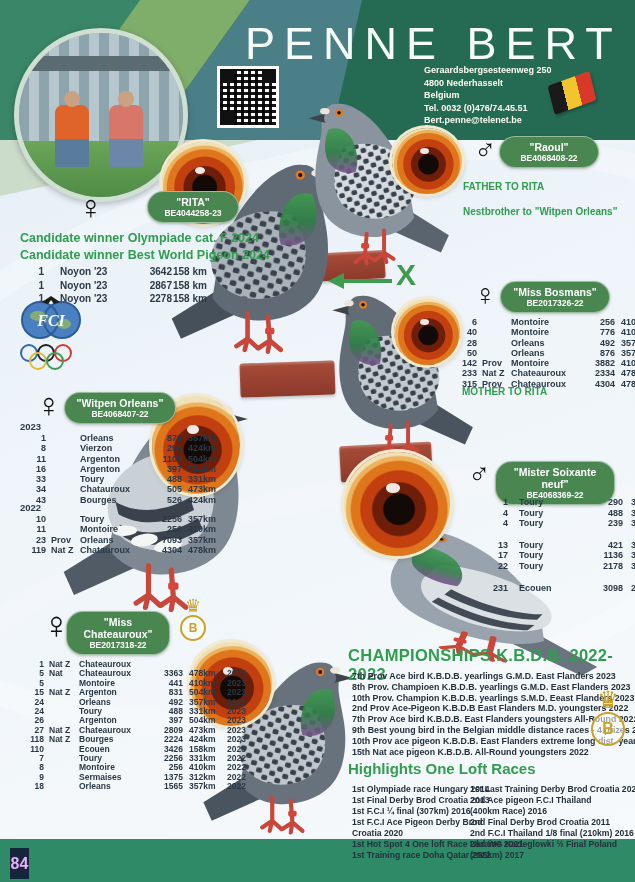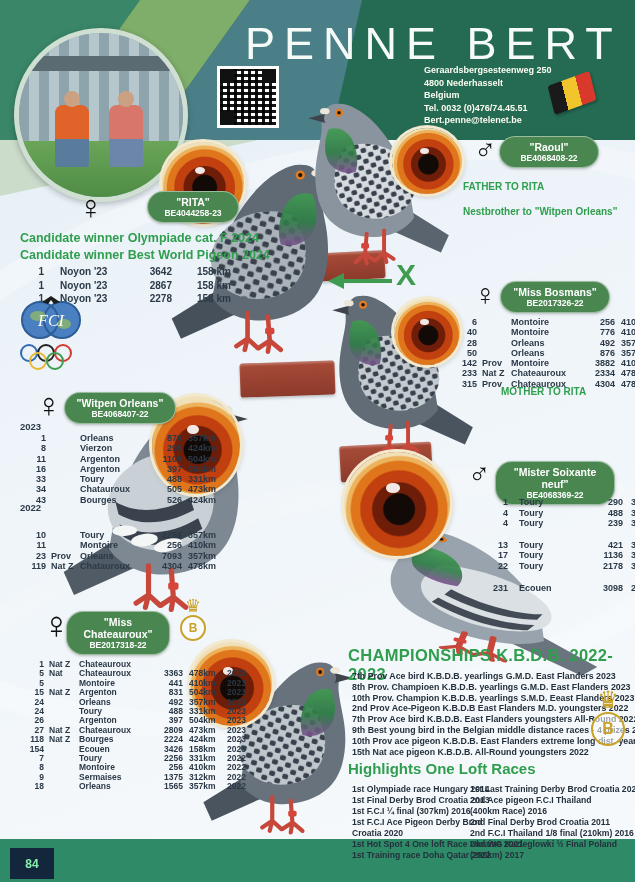--- a/index.html
+++ b/index.html
@@ -52,21 +52,21 @@
   .greentxt{position:absolute;z-index:6;color:#2f9e4e;font-weight:bold;}
   .tbl{position:absolute;z-index:6;color:#2b3947;font-weight:bold;}
   .row{display:flex;white-space:nowrap;}
   .c-place{text-align:right;}
   .c-count{text-align:right;}
   
   .rita-tbl{left:28px;top:266px;font-size:10px;}
   .rita-tbl .row{height:13.5px;}
   .rita-tbl .c-place{width:16px;margin-right:16px;}
   .rita-tbl .c-race{width:78px;}
-  .rita-tbl .c-count{width:34px;margin-right:25px;}
+  .rita-tbl .c-count{width:34px;margin-right:1px;}
   
   .bos-tbl{left:455px;top:317px;font-size:9px;}
   .bos-tbl .row{height:10.3px;}
   .bos-tbl .c-place{width:22px;margin-right:5px;}
   .bos-tbl .c-qual{width:29px;}
   .bos-tbl .c-race{width:74px;}
   .bos-tbl .c-count{width:30px;margin-right:6px;}
   
   .wit-tbl{font-size:9px;}
   .wit-tbl .row{height:10.3px;}
@@ -103,34 +103,34 @@
   .eye{position:absolute;z-index:5;border-radius:50%;
     background:radial-gradient(circle at 52% 55%,#120a06 0 19%,#6e1d09 21% 33%,#c2400f 35% 48%,#e0761c 50% 60%,#edb35c 62% 66%,#f0e0b8 68% 78%,#e7dab6 78% 100%);
     box-shadow:0 0 0 3px #f3e9cf,1px 2px 6px rgba(0,0,0,.25);}
   .eye::after{content:"";position:absolute;left:40%;top:30%;width:13%;height:9%;background:#fff;border-radius:50%;opacity:.9;}
   
   .brick{position:absolute;z-index:3;background:linear-gradient(#a84b38,#8c3a2b);border-radius:3px;
          box-shadow:inset 0 2px 2px rgba(255,255,255,.25),0 2px 3px rgba(0,0,0,.2);}
   
   .pigeon{position:absolute;z-index:4;overflow:visible;}
   
-  .fci{position:absolute;left:12px;top:294px;width:78px;height:76px;z-index:6;}
+  .fci{position:absolute;left:12px;top:294px;width:78px;height:76px;z-index:6;font-weight:bold;}
   .rings{position:absolute;left:8px;bottom:0;width:66px;height:26px;}
   .ring{position:absolute;width:14px;height:14px;border-radius:50%;border:2.5px solid;}
   
   .crown{position:absolute;z-index:6;text-align:center;color:#c9a227;line-height:1;}
   .crown .cr{font-size:18px;}
   .crown .cb{margin:0 auto;border:2px solid #c9a227;border-radius:50%;font-weight:bold;
              display:flex;align-items:center;justify-content:center;background:rgba(255,255,255,.55);}
   
   .xmark{position:absolute;z-index:6;color:#3f9b50;font-weight:bold;}
   
   .bottombar{position:absolute;left:0;top:839px;width:635px;height:43px;background:#2e8a67;z-index:4;}
-  .pagenum{position:absolute;left:10px;top:848px;width:44px;height:31px;background:#14263c;z-index:7;
-           color:#86efac;font-size:12px;font-weight:bold;display:flex;align-items:center;justify-content:center;}
+  .pagenum{position:absolute;left:10px;top:848px;width:19px;height:31px;background:#14263c;z-index:7;
+           color:#f0abfc;font-size:16px;font-weight:bold;display:flex;align-items:center;justify-content:center;}
   .sw{position:absolute;border-radius:50%;border:26px solid rgba(255,255,255,.30);z-index:1;}
 </style>
 </head>
 <body>
 
 <svg width="0" height="0" style="position:absolute">
   <defs>
     <linearGradient id="irid" x1="0" y1="0" x2="0" y2="1">
       <stop offset="0" stop-color="#3f9b4f"></stop>
         <stop offset=".55" stop-color="#2e7d46"></stop>
@@ -357,21 +357,21 @@
       </div>
 
       <div class="row">
         <span class="c-place">315</span>
         <span class="c-qual">Prov</span>
         <span class="c-race">Chateauroux</span>
         <span class="c-count">4304</span>
         <span class="c-dist">478km</span>
       </div>
     </div>
-  <div class="greentxt" style="left:490px;top:386px;font-size:10px;padding-left:11px;">MOTHER TO RITA</div>
+  <div class="greentxt" style="left:451px;top:386px;font-size:10px;padding-left:11px;">MOTHER TO RITA</div>
 
   <div class="sex" style="left:36px;top:388px;font-size:34px;">♀</div>
   <div class="badge" style="left:64px;top:392px;width:112px;">
     <div class="b1">"Witpen Orleans"</div>
     <div class="b2">BE4068407-22</div>
   </div>
   <div class="season" style="left:20px;top:421px;">2023</div>
   <div class="tbl wit-tbl" style="left:22px;top:433px;">
 
       <div class="row">
@@ -424,21 +424,21 @@
 
       <div class="row">
         <span class="c-place">43</span>
         <span class="c-qual"></span>
         <span class="c-race">Bourges</span>
         <span class="c-count">526</span>
         <span class="c-dist">424km</span>
       </div>
     </div>
   <div class="season" style="left:20px;top:502px;">2022</div>
-  <div class="tbl wit-tbl" style="left:22px;top:514px;margin-top:16px;">
+  <div class="tbl wit-tbl" style="left:22px;top:514px;">
 
       <div class="row">
         <span class="c-place">10</span>
         <span class="c-qual"></span>
         <span class="c-race">Toury</span>
         <span class="c-count">2256</span>
         <span class="c-dist">357km</span>
       </div>
 
       <div class="row">
@@ -615,21 +615,21 @@
       <div class="row">
         <span class="c-place">118</span>
         <span class="c-qual">Nat Z</span>
         <span class="c-race">Bourges</span>
         <span class="c-count">2224</span>
         <span class="c-dist">424km</span>
         <span class="c-year">2023</span>
       </div>
 
       <div class="row">
-        <span class="c-place">154</span>
+        <span class="c-place">110</span>
         <span class="c-qual"></span>
         <span class="c-race">Ecouen</span>
         <span class="c-count">3426</span>
         <span class="c-dist">158km</span>
         <span class="c-year">2023</span>
       </div>
 
       <div class="row">
         <span class="c-place">7</span>
         <span class="c-qual"></span>

